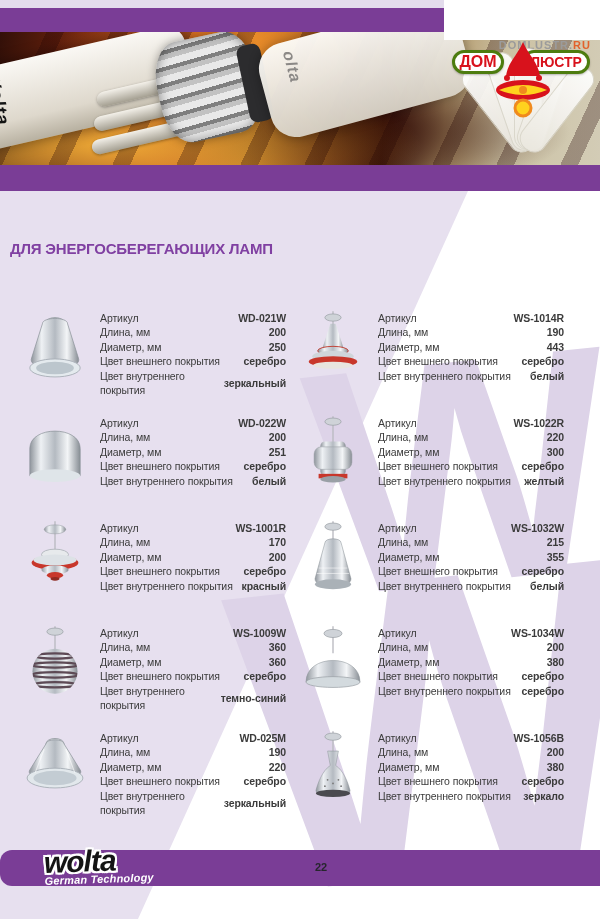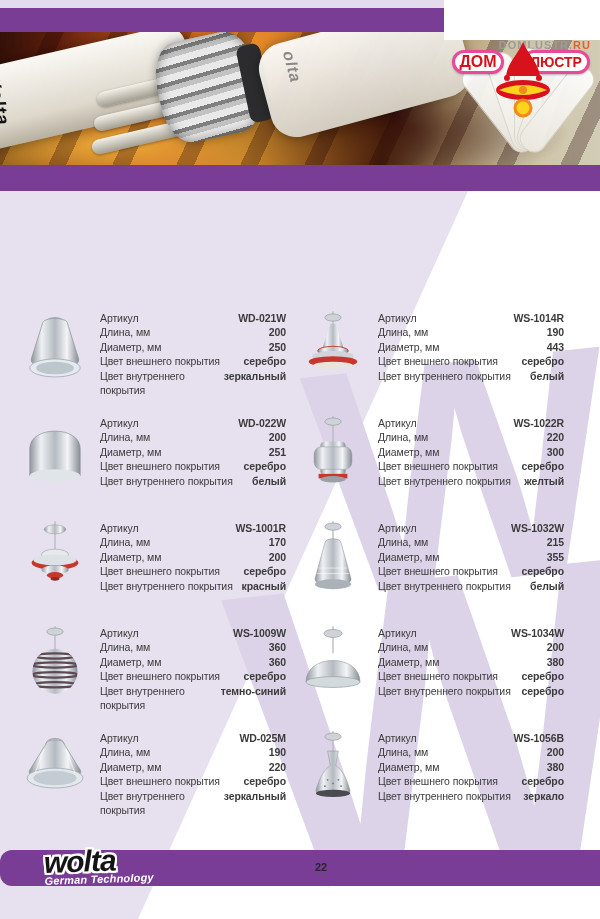--- a/index.html
+++ b/index.html
@@ -39,21 +39,21 @@
   .lamp1 .vbrand{left:28px;top:4px;font-size:19px;color:#141414;}
   .lamp2 .vbrand{left:24px;top:10px;font-size:16px;color:#8b8b8b;}
   .flower{position:absolute;left:452px;top:26px;width:148px;height:139px;}
   .petal{position:absolute;left:62px;top:22px;width:26px;height:100px;border-radius:13px;
     background:linear-gradient(180deg,#ffffff,#ebe8df);border:1px solid #d9d6ca;opacity:.93;
     transform-origin:50% 96%;}
   .white-corner{position:absolute;left:444px;top:0;width:156px;height:40px;background:#fff;}
   .site{position:absolute;right:9px;top:10px;font-size:11px;font-weight:bold;letter-spacing:1px;margin-top:29px;}
   .site .g{color:#9b9b9b;} .site .o{color:#e2622b;}
   .badge{position:absolute;left:452px;top:40px;width:142px;height:82px;z-index:6;}
-  .pill{position:absolute;background:#fff;border:3px solid #ec4899;border-radius:14px;
+  .pill{position:absolute;background:#fff;border:3px solid #4d7c0f;border-radius:14px;
     color:#d8121c;font-weight:bold;text-align:center;box-shadow:0 1px 2px rgba(0,0,0,.25);}
   .pill.dom{left:0;top:10px;width:46px;height:18px;font-size:16px;line-height:18px;}
   .pill.lustr{left:70px;top:10px;width:62px;height:18px;font-size:14px;line-height:18px;}
   .botbar{position:absolute;left:0;top:165px;width:600px;height:26px;background:#7a3d96;}
 
   
   .main{position:absolute;left:0;top:191px;width:600px;height:728px;background:#e7e0ef;overflow:hidden;}
   .wedge{position:absolute;inset:0;background:#fff;
     clip-path:polygon(468px 0,600px 0,600px 728px,138px 728px);}
   .wmark{position:absolute;color:#ddd3e8;font-weight:bold;transform:rotate(-6deg);line-height:.72;}
@@ -62,21 +62,21 @@
   .title{position:absolute;left:10px;top:50px;color:#8040a2;font-size:15px;font-weight:bold;
     line-height:15.5px;letter-spacing:-0.2px;}
 
   .prod{position:absolute;width:282px;height:100px;}
   .r0{top:306px;} .r1{top:411px;} .r2{top:516px;} .r3{top:621px;} .r4{top:726px;}
   .c0{left:12px;} .c1{left:290px;}
   .pimg{position:absolute;left:0;top:0;width:86px;height:96px;display:flex;
     align-items:center;justify-content:center;}
   .ptable{position:absolute;left:88px;top:5px;width:186px;}
   .line{display:flex;justify-content:space-between;font-size:10.5px;line-height:14.4px;
-    color:#3b3b3b;letter-spacing:-0.1px;}
+    color:#3b3b3b;letter-spacing:-0.1px;align-items:center;}
   .line .val{text-align:right;white-space:nowrap;font-weight:bold;}
 
   
   .footbar{position:absolute;left:0;top:850px;width:600px;height:36px;background:#7a3d96;
     border-radius:12px 0 0 12px;}
   .wlogo{position:absolute;left:44px;top:846px;z-index:7;transform:rotate(-2deg);}
   .wlogo .word{font-size:30px;font-weight:bold;font-style:italic;color:#141414;
     letter-spacing:-1px;line-height:30px;
     text-shadow:-2px 0 0 #fff,2px 0 0 #fff,0 -2px 0 #fff,0 2px 0 #fff,
                 -2px -2px 0 #fff,2px 2px 0 #fff,-2px 2px 0 #fff,2px -2px 0 #fff;}
@@ -150,20 +150,21 @@
     </svg>
   </div>
 
   <div class="botbar"></div>
 
   <div class="main">
     <div class="wedge"></div>
     <div class="wmark w1">W</div>
     <div class="wmark w2">W</div>
     <div class="title">
+      <div>ДЛЯ ЭНЕРГОСБЕРЕГАЮЩИХ ЛАМП</div>
     </div>
   </div>
 
   <div class="prod r0 c0">
     <div class="pimg">
       <svg width="72" height="90" viewBox="0 0 80 95">
         <ellipse cx="40" cy="14" rx="11" ry="7" fill="#d7dbdf" stroke="#9aa0a6"></ellipse>
         <path d="M26,14 C26,6 54,6 54,14 L66,52 C72,68 8,68 14,52 Z" fill="url(#gSilver)" stroke="#8d949b" stroke-width="0.8"></path>
         <ellipse cx="40" cy="63" rx="28" ry="10" fill="#e4eaee" stroke="#a7aeb5"></ellipse>
         <ellipse cx="40" cy="63" rx="21" ry="7" fill="#bcc6cd"></ellipse>

